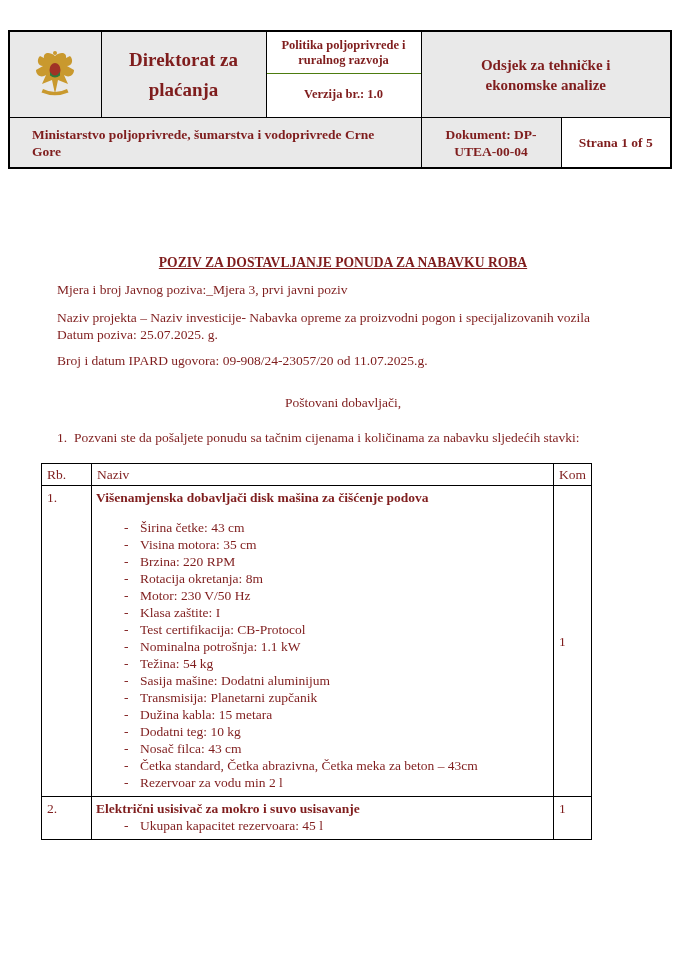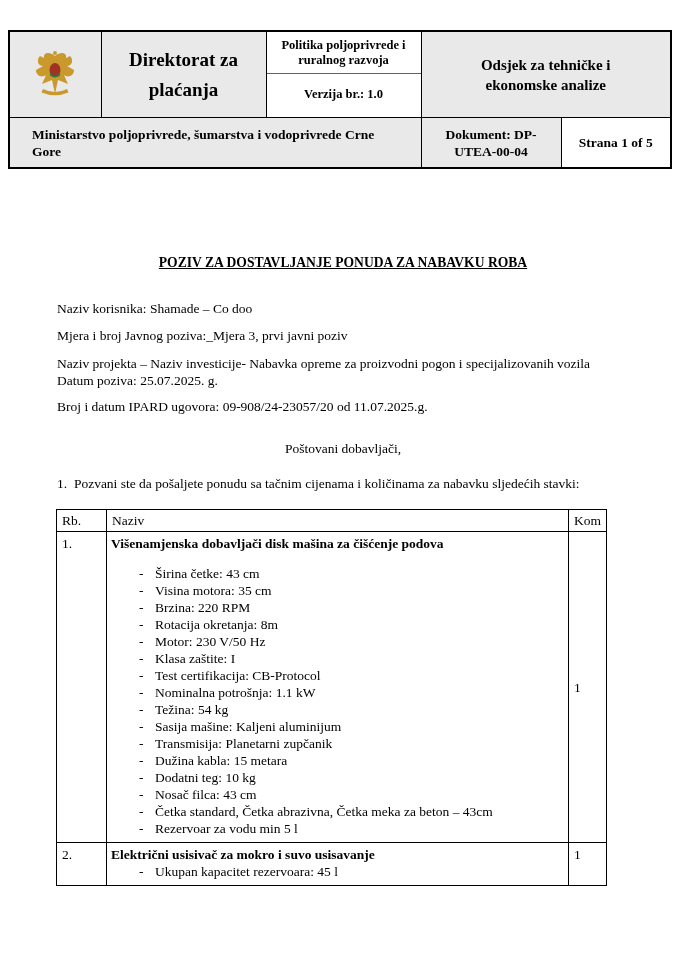--- a/index.html
+++ b/index.html
@@ -1,18 +1,18 @@
 <!DOCTYPE html>
 <html><head>
 <meta charset="utf-8">
 <style>
   html, body { margin: 0; padding: 0; background: #fff; }
   .page {
     width: 679px; height: 960px; background: #fff;
-    font-family: "Liberation Serif", serif; color: #000000;
+    font-family: "Liberation Serif", serif; color: #7f1d1d;
     overflow: hidden; position: relative;
   }
 
   
   .header-table {
     margin: 30px 0 0 8px; width: 662px;
     border-collapse: collapse; table-layout: fixed;
     border: 2px solid #000;
   }
   .header-table td { border: 1px solid #000; overflow: hidden; }
@@ -55,21 +55,21 @@
   .p1 { margin-top: 29px !important; }
   .p2 { margin-top: 10px !important; }
   .p3 { margin-top: 11px !important; }
   .p4 { margin-top: 0 !important; }
   .p5 { margin-top: 9px !important; }
   .p6 { margin-top: 25px !important; text-align: center; }
   .p7 { margin-top: 18px !important; }
 
   
   .items-table {
-    margin: 17px 0 0 56px; width: 550px;
+    margin: 17px 0 0 41px; width: 550px;
     border-collapse: collapse; table-layout: fixed; padding-left: 44px;
   }
   .items-table th, .items-table td { border: 1px solid #000; font-size: 13.5px; }
   .items-table th {
     font-weight: normal; text-align: left; padding: 2px 5px; height: 17px; line-height: 17px;
   }
   .rb-cell { vertical-align: top; padding: 3px 5px; line-height: 17px; }
   .naziv-cell { vertical-align: top; padding: 3px 4px 5px; }
   .item-title { font-weight: bold; line-height: 17px; }
   .spec-list { margin-top: 13px; }
@@ -116,21 +116,20 @@
       <td class="ministry-cell gray" colspan="3">Ministarstvo poljoprivrede, šumarstva i vodoprivrede Crne Gore</td>
       <td class="doc-cell gray">Dokument: DP-UTEA-00-04</td>
       <td class="strana-cell">Strana 1 of 5</td>
     </tr>
   </tbody>
     </table>
 
   <div class="doc-body">
     <div class="doc-title">POZIV ZA DOSTAVLJANJE PONUDA ZA NABAVKU ROBA</div>
 
-    <p class="p1">Naziv korisnika: Shamade – Co doo</p>
     <p class="p2">Mjera i broj Javnog poziva:_Mjera 3, prvi javni poziv</p>
     <p class="p3 nowrap">Naziv projekta – Naziv investicije- Nabavka opreme za proizvodni pogon i specijalizovanih vozila</p>
     <p class="p4">Datum poziva: 25.07.2025. g.</p>
     <p class="p5">Broj i datum IPARD ugovora: 09-908/24-23057/20 od 11.07.2025.g.</p>
     <p class="p6">Poštovani dobavljači,</p>
     <p class="p7">1.  Pozvani ste da pošaljete ponudu sa tačnim cijenama i količinama za nabavku sljedećih stavki:</p>
   </div>
 
   <table class="items-table">
     <colgroup>
@@ -182,21 +181,21 @@
               <div class="spec-line">
                 <span class="dash">-</span>
                 <span class="spec-text">Nominalna potrošnja: 1.1 kW</span>
               </div>
               <div class="spec-line">
                 <span class="dash">-</span>
                 <span class="spec-text">Težina: 54 kg</span>
               </div>
               <div class="spec-line">
                 <span class="dash">-</span>
-                <span class="spec-text">Sasija mašine: Kaljeni aluminijum</span>
+                <span class="spec-text">Sasija mašine: Dodatni aluminijum</span>
               </div>
               <div class="spec-line">
                 <span class="dash">-</span>
                 <span class="spec-text">Transmisija: Planetarni zupčanik</span>
               </div>
               <div class="spec-line">
                 <span class="dash">-</span>
                 <span class="spec-text">Dužina kabla: 15 metara</span>
               </div>
               <div class="spec-line">
@@ -206,21 +205,21 @@
               <div class="spec-line">
                 <span class="dash">-</span>
                 <span class="spec-text">Nosač filca: 43 cm</span>
               </div>
               <div class="spec-line">
                 <span class="dash">-</span>
                 <span class="spec-text">Četka standard, Četka abrazivna, Četka meka za beton – 43cm</span>
               </div>
               <div class="spec-line">
                 <span class="dash">-</span>
-                <span class="spec-text">Rezervoar za vodu min 5 l</span>
+                <span class="spec-text">Rezervoar za vodu min 2 l</span>
               </div>
             </div>
         </td>
         <td class="kom-cell">1</td>
       </tr>
       <tr>
         <td class="rb-cell">2.</td>
         <td class="naziv-cell">
           <div class="item-title">Električni usisivač za mokro i suvo usisavanje</div>
           <div class="spec-list no-gap">

